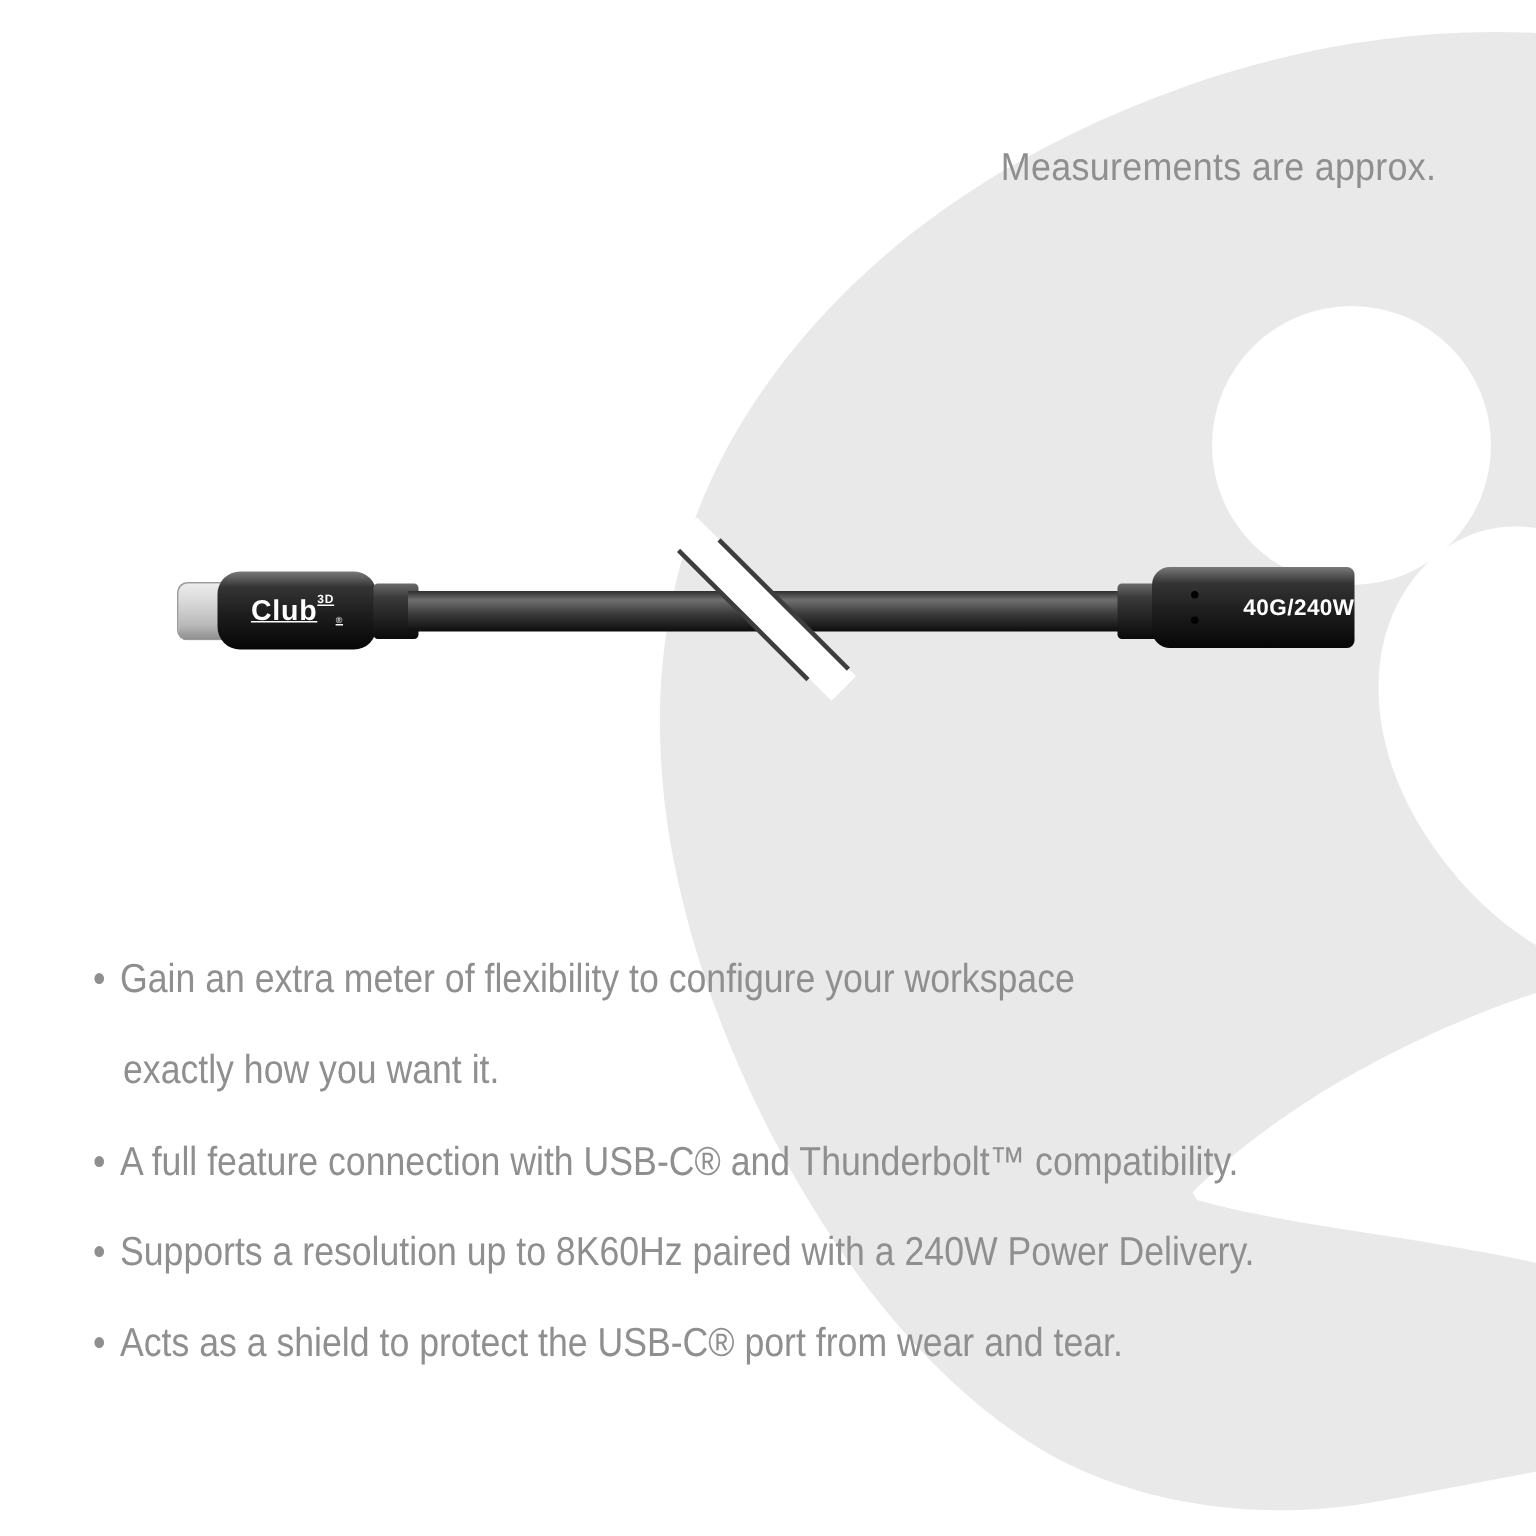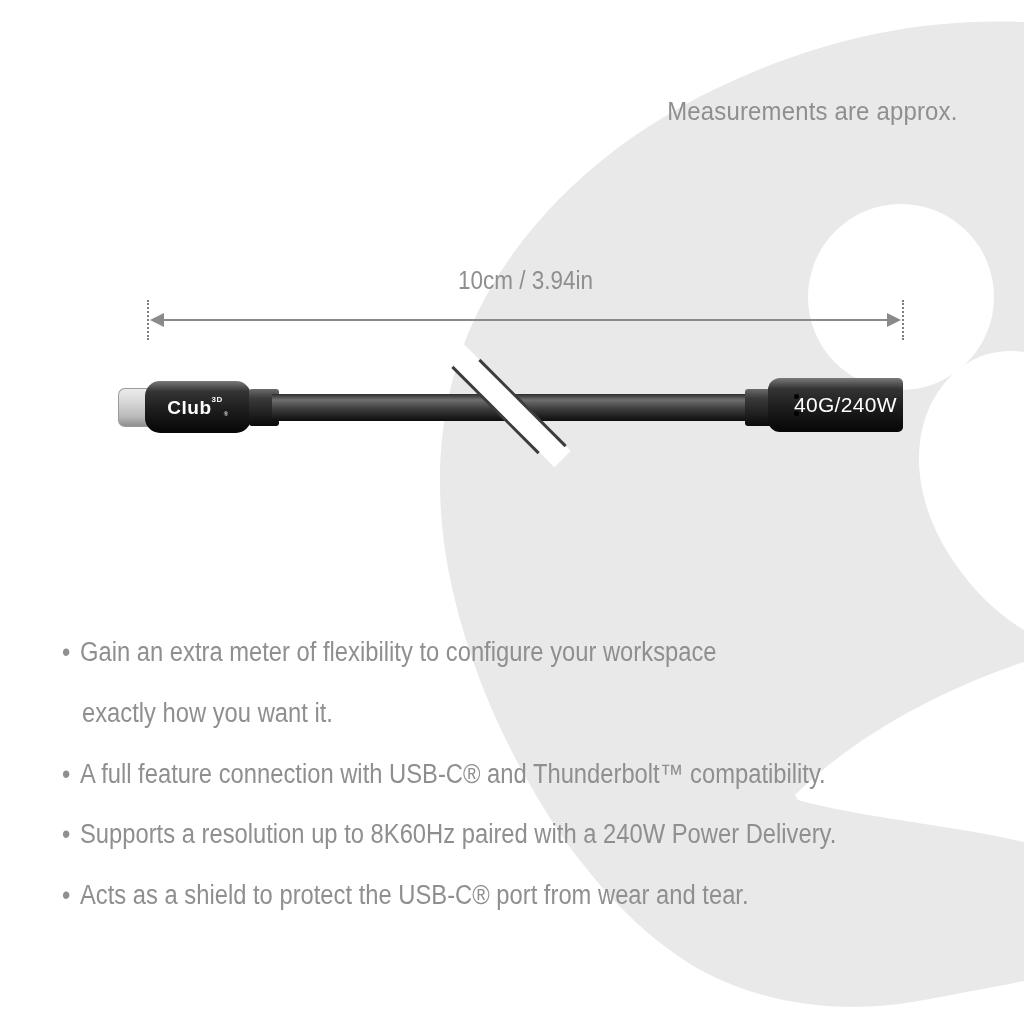--- a/index.html
+++ b/index.html
@@ -48,21 +48,21 @@
   }
   .housing{
     background:linear-gradient(#7a7a7a 0%,#343434 20%,#1d1d1d 55%,#060606 100%);
   }
   .housing-left{
     position:absolute;left:145px;top:381px;width:106px;height:52px;border-radius:15px;
     display:flex;align-items:center;justify-content:center;
   }
   .brand{
     color:var(--label-white);font-size:19px;font-weight:bold;letter-spacing:.5px;
-    display:flex;align-items:flex-start;line-height:1;
+    display:flex;align-items:flex-start;line-height:1;text-decoration:underline;
   }
   .brand sup{font-size:8px;line-height:1;margin-top:-2px;}
   .brand .reg{font-size:6px;align-self:flex-end;margin-left:1px;color:#dcdcdc;}
   .neck{
     position:absolute;background:linear-gradient(#6b6b6b 0%,#3a3a3a 25%,#242424 60%,#0a0a0a 100%);
     border-radius:3px;
   }
   .neck-left{left:249px;top:389px;width:30px;height:37px;}
   .neck-right{left:745px;top:389px;width:30px;height:37px;}
   .cable-line{
@@ -77,22 +77,22 @@
   .break-line.one{left:494px;top:349px;}
   .break-line.two{left:521px;top:342px;}
   .housing-right{
     position:absolute;left:768px;top:378px;width:135px;height:54px;
     border-radius:12px 5px 5px 12px;
     display:flex;align-items:center;
   }
   .dots{position:absolute;left:26px;top:0;height:100%;display:flex;flex-direction:column;justify-content:center;gap:12px;}
   .dot{width:5px;height:5px;border-radius:50%;background:#030303;}
   .spec{
-    flex:1;text-align:left;padding-left:26px;
-    color:var(--label-white);font-size:21px;font-weight:normal;letter-spacing:.3px;
+    flex:1;text-align:right;padding-left:26px;
+    color:var(--label-white);font-size:15px;font-weight:bold;letter-spacing:.3px;
   }
 
   
   .feature-line{
     position:absolute;left:62px;font-size:27px;color:var(--text-gray);
     white-space:nowrap;transform:scaleX(.88);transform-origin:0 0;line-height:34px;
   }
   .feature-line.with-bullet::before{content:"\2022";margin-right:11px;}
   .feature-line.continuation{left:82px;}
   .fl-1{top:635px;}
@@ -127,28 +127,20 @@
     <path fill="#ffffff" d="
       M 795,795
       C 855,735 945,688 1024,662
       L 1024,842
       C 945,824 862,818 798,800
       Z"></path>
   </svg>
 
   <div class="note">Measurements are approx.</div>
 
-  <div class="dim">
-    <div class="dim-label">10cm / 3.94in</div>
-    <div class="dim-tick left"></div>
-    <div class="dim-tick right"></div>
-    <div class="dim-line"></div>
-    <div class="arrow left"></div>
-    <div class="arrow right"></div>
-  </div>
 
   <div class="cable-group">
     <div class="plug-tip"></div>
 
     <div class="housing housing-left">
       <div class="brand">
         <span>Club</span>
           <sup>3D</sup>
           <span class="reg">®</span>
       </div>

